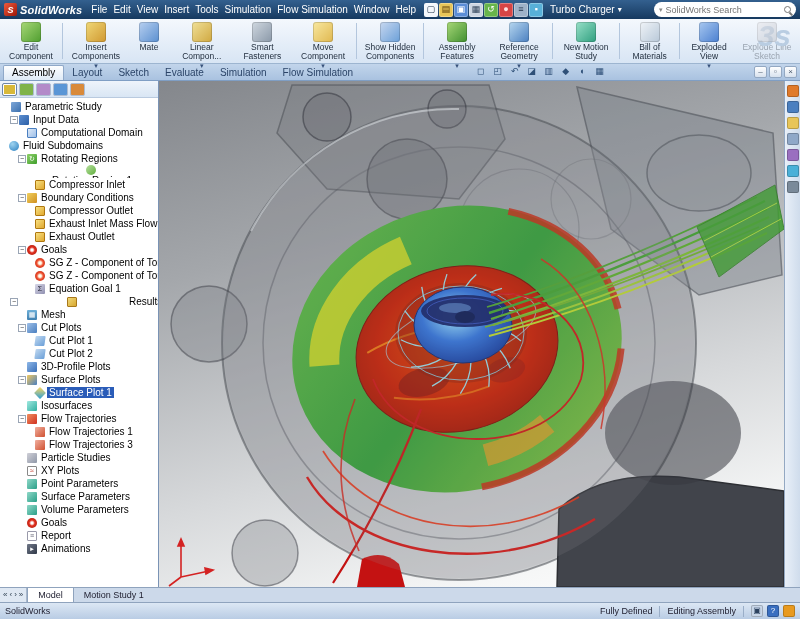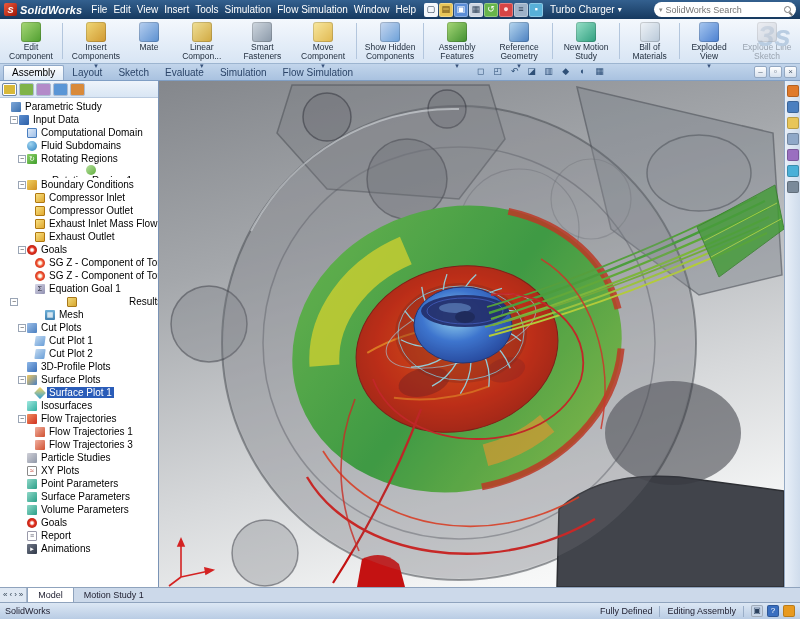--- a/index.html
+++ b/index.html
@@ -267,48 +267,48 @@
           <div class="trow" style="padding-left: 10px;">
             <span class="exp minus"></span>
             <span class="ic ic-input"></span>
             <span class="tlabel">Input Data</span>
           </div>
           <div class="trow" style="padding-left: 18px;">
             <span class="expsp"></span>
             <span class="ic ic-domain"></span>
             <span class="tlabel">Computational Domain</span>
           </div>
-          <div class="trow" style="padding-left: 18px;">
+          <div class="trow" style="">
             <span class="expsp"></span>
             <span class="ic ic-fluid"></span>
             <span class="tlabel">Fluid Subdomains</span>
           </div>
           <div class="trow" style="padding-left: 18px;">
             <span class="exp minus"></span>
             <span class="ic ic-rotfolder"></span>
             <span class="tlabel">Rotating Regions</span>
           </div>
           <div class="trow" style="padding-left: 26px; flex-direction: column;">
             <span class="expsp"></span>
             <span class="ic ic-rot"></span>
             <span class="tlabel">Rotating Region 1</span>
           </div>
+          <div class="trow" style="padding-left: 26px;">
+            <span class="expsp"></span>
+            <span class="ic ic-bc"></span>
+            <span class="tlabel">Compressor Inlet</span>
+          </div>
           <div class="trow" style="padding-left: 18px;">
             <span class="exp minus"></span>
             <span class="ic ic-bcfolder"></span>
             <span class="tlabel">Boundary Conditions</span>
           </div>
           <div class="trow" style="padding-left: 26px;">
             <span class="expsp"></span>
             <span class="ic ic-bc"></span>
-            <span class="tlabel">Compressor Inlet</span>
-          </div>
-          <div class="trow" style="padding-left: 26px;">
-            <span class="expsp"></span>
-            <span class="ic ic-bc"></span>
             <span class="tlabel">Compressor Outlet</span>
           </div>
           <div class="trow" style="padding-left: 26px;">
             <span class="expsp"></span>
             <span class="ic ic-bc"></span>
             <span class="tlabel">Exhaust Inlet Mass Flow</span>
           </div>
           <div class="trow" style="padding-left: 26px;">
             <span class="expsp"></span>
             <span class="ic ic-bc"></span>
@@ -332,21 +332,21 @@
           <div class="trow" style="padding-left: 26px;">
             <span class="expsp"></span>
             <span class="ic ic-eq"></span>
             <span class="tlabel">Equation Goal 1</span>
           </div>
           <div class="trow" style="padding-left: 10px; gap: 48px;">
             <span class="exp minus"></span>
             <span class="ic ic-results"></span>
             <span class="tlabel">Results</span>
           </div>
-          <div class="trow" style="padding-left: 36px;">
+          <div class="trow" style="padding-left: 18px;">
             <span class="expsp"></span>
             <span class="ic ic-mesh"></span>
             <span class="tlabel">Mesh</span>
           </div>
           <div class="trow" style="padding-left: 18px;">
             <span class="exp minus"></span>
             <span class="ic ic-cutfolder"></span>
             <span class="tlabel">Cut Plots</span>
           </div>
           <div class="trow" style="padding-left: 26px;">

